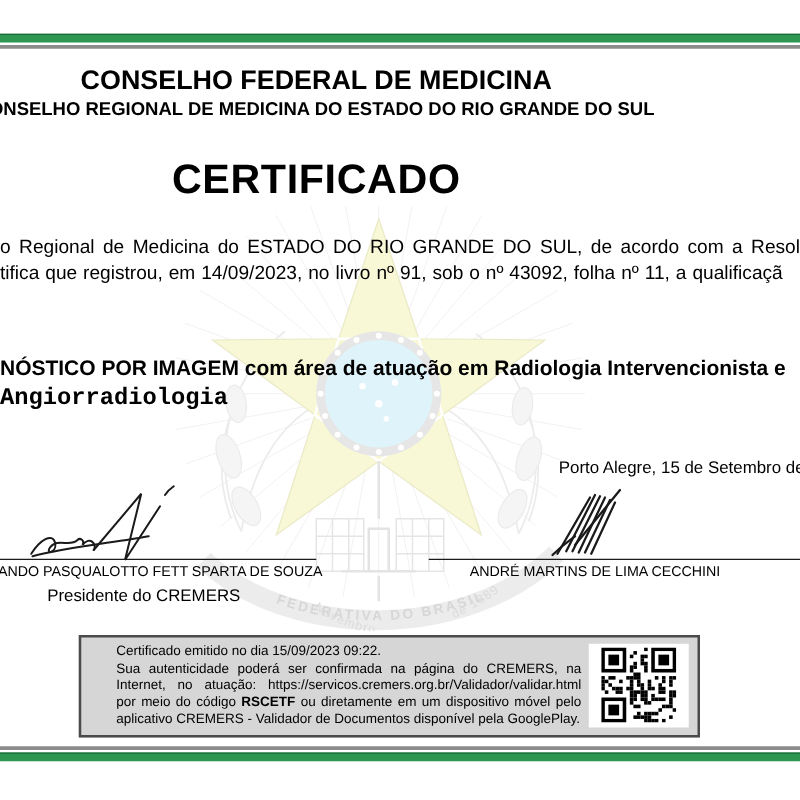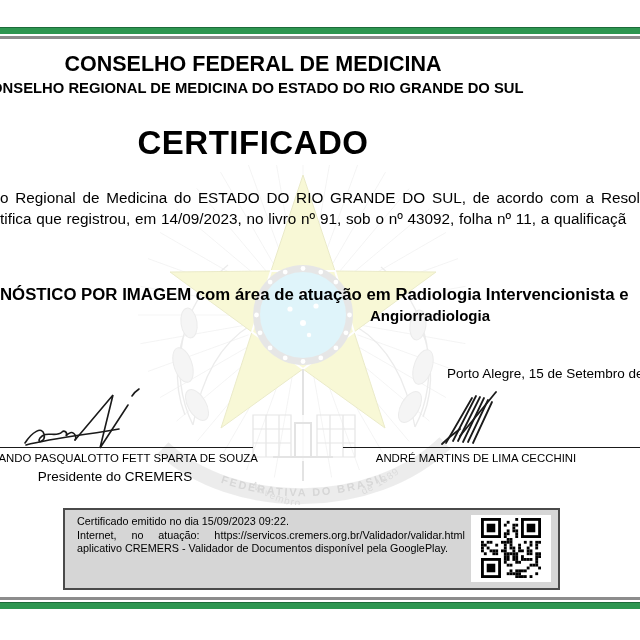--- a/index.html
+++ b/index.html
@@ -21,22 +21,22 @@
       font-size:33px; font-weight:bold; letter-spacing:0.5px; white-space:nowrap;}
   
   .bodyline{position:absolute; left:0; font-size:15.3px; white-space:nowrap; z-index:2;}
   .bl1{top:189px; word-spacing:2.5px;}
   .bl2{top:210px; word-spacing:0.5px;text-align:center;}
   .bl3{top:231px;}
   .bold{font-weight:bold;}
   
   .spec1{position:absolute; left:0; top:285px; font-size:16.8px; font-weight:bold;
          white-space:nowrap; z-index:2;}
-  .spec2{position:absolute; left:0; top:307px; width:490px; text-align:right;
-         font-size:15px; font-weight:bold; z-index:2;}
+  .spec2{position:absolute; left:0; top:307px; width:490px; text-align:left;
+         font-size:19px; font-weight:bold; z-index:2;font-family:Liberation Mono, monospace;}
   .rqe{position:absolute; left:0; top:340px; width:472px; text-align:center;
        font-size:15px; z-index:2;}
   .dateline{position:absolute; left:447px; top:366px; font-size:13.5px;
             white-space:nowrap; z-index:2;}
   
   .sig-svg{position:absolute; z-index:2;}
   .sig-line{position:absolute; top:447px; height:0; border-top:1.6px solid #1a1a1a; z-index:2;}
   .sig-line-left{left:-20px; width:273px;}
   .sig-line-right{left:343px; width:320px;}
   .sig-name{position:absolute; top:452px; width:280px; text-align:center;
@@ -45,21 +45,21 @@
   .sig-name-right{left:336px;}
   .sig-role{position:absolute; top:469px; width:280px; text-align:center;
             font-size:13.5px; z-index:2;}
   .sig-role-left{left:-25px;}
   .sig-role-right{left:350px;}
   
   .valbox{position:absolute; left:63px; top:508px; width:493px; height:78px;
           background:#D6D6D6; border:2px solid #4A4A4A; z-index:3;}
   .valtext{position:absolute; left:12px; top:5px; width:388px;
            font-size:10.8px; line-height:13.6px;}
-  .vline{white-space:normal;}
+  .vline{white-space:normal;margin-left:16px;}
   .just{text-align:justify; text-align-last:justify;}
   .qrpad{position:absolute; right:7px; top:5px; width:80px; height:67px; background:#ffffff;}
   .qrpad svg{position:absolute; left:10px; top:3px;}
   
   .watermark{position:absolute; left:123px; top:165px; width:360px; height:340px;
              z-index:1; opacity:0.62;}
   #rays line{stroke:#E9E9E9; stroke-width:0.8;}
   .wm-star{fill:#F4F4BE; stroke:#DEDEA8; stroke-width:1;}
   .wm-star-inner{fill:none; stroke:#FFFFFF; stroke-width:2;}
   .wm-ring{fill:#D8D8D8;}
@@ -212,21 +212,23 @@
       <path d="M10,57 L36,12 M17,55 L40,10 M22,55 L44,11 M27,56 L48,12 M32,56 L52,14 M37,57 L56,16"></path>
       <path d="M24,50 L60,6"></path>
     </g>
   </svg>
   <div class="sig-line sig-line-right"></div>
   <div class="sig-name sig-name-right">ANDRÉ MARTINS DE LIMA CECCHINI</div>
 
   <div class="valbox">
     <div class="valtext">
       <div class="vline">Certificado emitido no dia 15/09/2023 09:22.</div>
+      <div class="vline just">Sua autenticidade poderá ser confirmada na página do CREMERS, na</div>
       <div class="vline just">Internet, no atuação: https://servicos.cremers.org.br/Validador/validar.html</div>
+      <div class="vline just"><span>por meio do código </span><span class="bold">RSCETF</span><span> ou diretamente em um dispositivo móvel pelo</span></div>
       <div class="vline">aplicativo CREMERS - Validador de Documentos disponível pela GooglePlay.</div>
     </div>
     <div class="qrpad">
       <svg id="qr-svg" width="60" height="60" viewBox="0 0 60 60">
           <rect x="0" y="0" width="20" height="20" fill="#000"></rect>
           <rect x="2.857142857142857" y="2.857142857142857" width="14.285714285714286" height="14.285714285714286" fill="#fff"></rect>
           <rect x="5.714285714285714" y="5.714285714285714" width="8.571428571428571" height="8.571428571428571" fill="#000"></rect>
           <rect x="40" y="0" width="20" height="20" fill="#000"></rect>
           <rect x="42.85714285714286" y="2.857142857142857" width="14.285714285714286" height="14.285714285714286" fill="#fff"></rect>
           <rect x="45.714285714285715" y="5.714285714285714" width="8.571428571428571" height="8.571428571428571" fill="#000"></rect>

